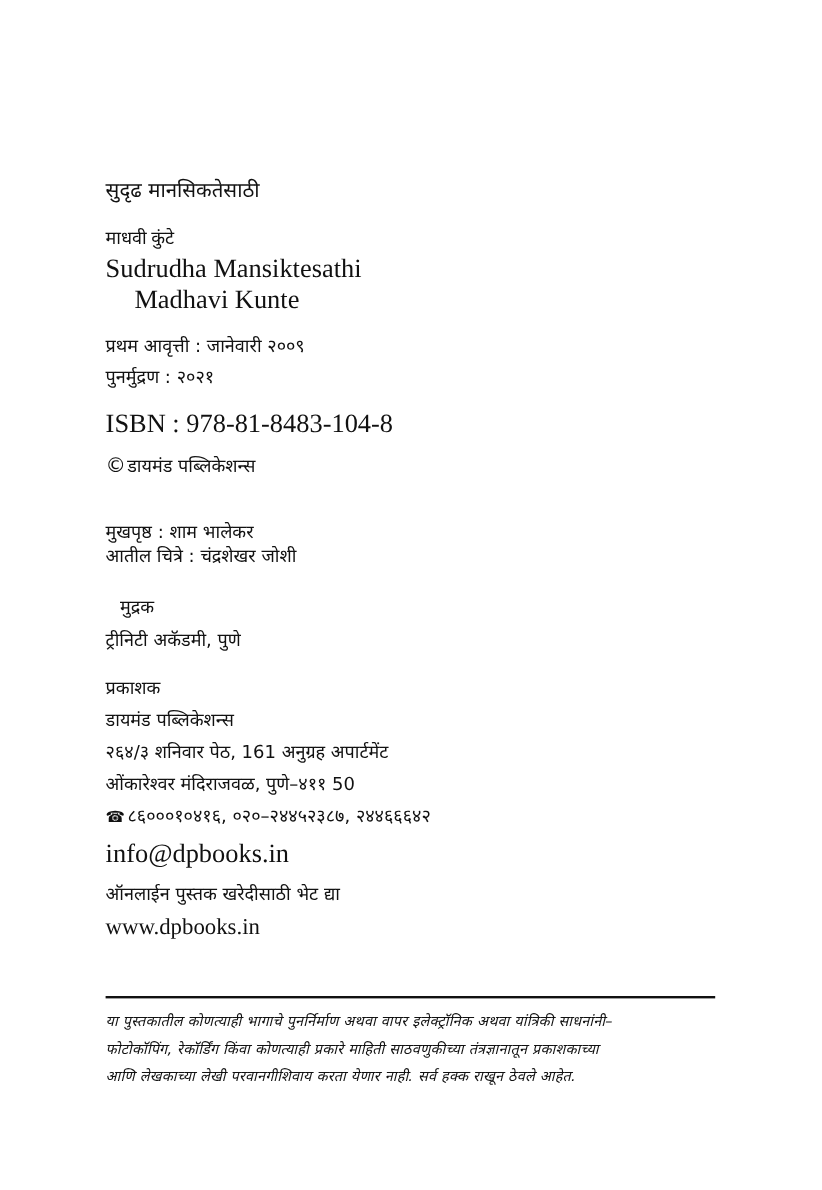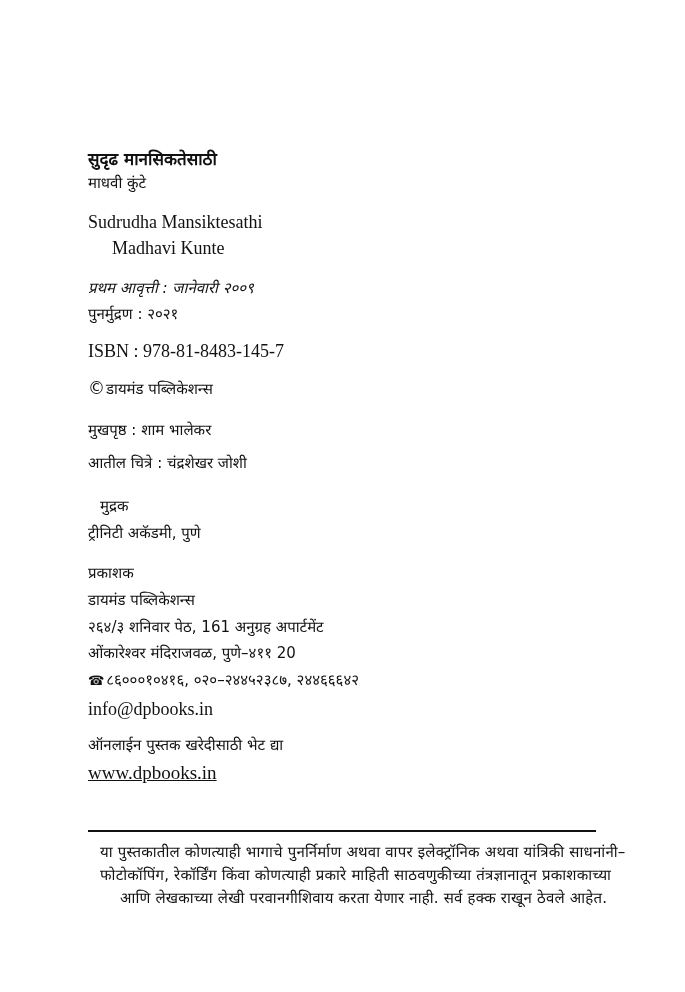--- a/index.html
+++ b/index.html
@@ -4,68 +4,68 @@
 <style>
   html, body { margin: 0; padding: 0; }
   body {
     width: 685px; height: 992px; background: #ffffff; position: relative; overflow: hidden;
     color: #111111;
   }
   .line {
     position: absolute; left: 88px; white-space: nowrap;
     font-family: "DejaVu Sans", sans-serif; font-size: 15px; line-height: 1;
   }
-  .deva-lg { font-size: 17px; font-weight: bold; }
-  .serif { font-family: "Liberation Serif", serif; font-size: 18px; }
+  .deva-lg { font-size: 17px; }
+  .serif { font-family: "Liberation Serif", serif; font-size: 22px; }
   .serif-lg { font-family: "Liberation Serif", serif; font-size: 19px; }
   .rule {
     position: absolute; left: 88px; top: 830px; width: 508px; height: 2px; background: #111111;
   }
   .footer {
-    position: absolute; left: 100px; width: 510px; font-family: "DejaVu Sans", sans-serif;
-    font-size: 15px; line-height: 1; white-space: nowrap; text-align: justify; letter-spacing: 0.2px;
+    position: absolute; left: 88px; width: 510px; font-family: "DejaVu Sans", sans-serif;
+    font-size: 12px; line-height: 1; white-space: nowrap; text-align: justify; letter-spacing: 0.2px; font-style: italic;
   }
   .copy-sym { font-family: "DejaVu Sans", sans-serif; font-size: 17px; margin-right: 1px; }
   .phone-icon { font-size: 13px; margin-right: 2px; }
 </style>
 </head>
 <body>
 
 <div>
   <div class="line deva-lg" style="top:151px;">सुदृढ  मानसिकतेसाठी</div>
-  <div class="line" style="top:176px;">माधवी  कुंटे</div>
+  <div class="line" style="top:192px;font-family:Liberation Serif, serif;">माधवी  कुंटे</div>
 
   <div class="line serif" style="top:213px;">Sudrudha Mansiktesathi</div>
   <div class="line serif" style="top:239px;margin-left:24px;">Madhavi Kunte</div>
 
-  <div class="line" style="top:281px;font-style:italic;">प्रथम आवृत्ती : जानेवारी २००९</div>
+  <div class="line" style="top:281px;">प्रथम आवृत्ती : जानेवारी २००९</div>
   <div class="line" style="top:307px;">पुनर्मुद्रण : २०२१</div>
 
-  <div class="line serif" style="top:342px;">ISBN : 978-81-8483-145-7</div>
+  <div class="line serif" style="top:342px;">ISBN : 978-81-8483-104-8</div>
 
   <div class="line" style="top:380px;">
     <span class="copy-sym">©</span><span>डायमंड पब्लिकेशन्स</span>
   </div>
 
-  <div class="line" style="top:423px;">मुखपृष्ठ : शाम भालेकर</div>
+  <div class="line" style="top:436px;">मुखपृष्ठ : शाम भालेकर</div>
   <div class="line" style="top:456px;text-align:center;">आतील चित्रे : चंद्रशेखर जोशी</div>
 
   <div class="line" style="top:499px;margin-left:12px;">मुद्रक</div>
   <div class="line" style="top:526px;">ट्रीनिटी अकॅडमी, पुणे</div>
 
   <div class="line" style="top:566px;">प्रकाशक</div>
   <div class="line" style="top:593px;">डायमंड  पब्लिकेशन्स</div>
   <div class="line" style="top:620px;">२६४/३  शनिवार पेठ,  161  अनुग्रह अपार्टमेंट</div>
-  <div class="line" style="top:646px;">ओंकारेश्वर मंदिराजवळ,  पुणे–४११ 20</div>
+  <div class="line" style="top:646px;">ओंकारेश्वर मंदिराजवळ,  पुणे–४११ 50</div>
   <div class="line" style="top:673px;">
     <span class="phone-icon">☎</span><span>८६०००१०४१६, ०२०–२४४५२३८७, २४४६६६४२</span>
   </div>
   <div class="line serif" style="top:700px;font-family:Liberation Serif, serif;">info@dpbooks.in</div>
 
   <div class="line" style="top:738px;text-align:right;">ऑनलाईन पुस्तक खरेदीसाठी भेट द्या</div>
-  <div class="line serif-lg" style="top:763px;text-decoration:underline;">www.dpbooks.in</div>
+  <div class="line serif-lg" style="top:763px;">www.dpbooks.in</div>
 
   <div class="rule"></div>
 
   <div class="footer" style="top:845px;">या पुस्तकातील कोणत्याही भागाचे पुनर्निर्माण अथवा वापर इलेक्ट्रॉनिक अथवा यांत्रिकी साधनांनी–</div>
   <div class="footer" style="top:868px;">फोटोकॉपिंग, रेकॉर्डिंग किंवा कोणत्याही प्रकारे माहिती साठवणुकीच्या तंत्रज्ञानातून प्रकाशकाच्या</div>
-  <div class="footer" style="top:891px;margin-left:20px;">आणि लेखकाच्या लेखी परवानगीशिवाय करता येणार नाही. सर्व हक्क राखून ठेवले आहेत.</div>
+  <div class="footer" style="top:891px;">आणि लेखकाच्या लेखी परवानगीशिवाय करता येणार नाही. सर्व हक्क राखून ठेवले आहेत.</div>
 </div>
 
 </body></html>

